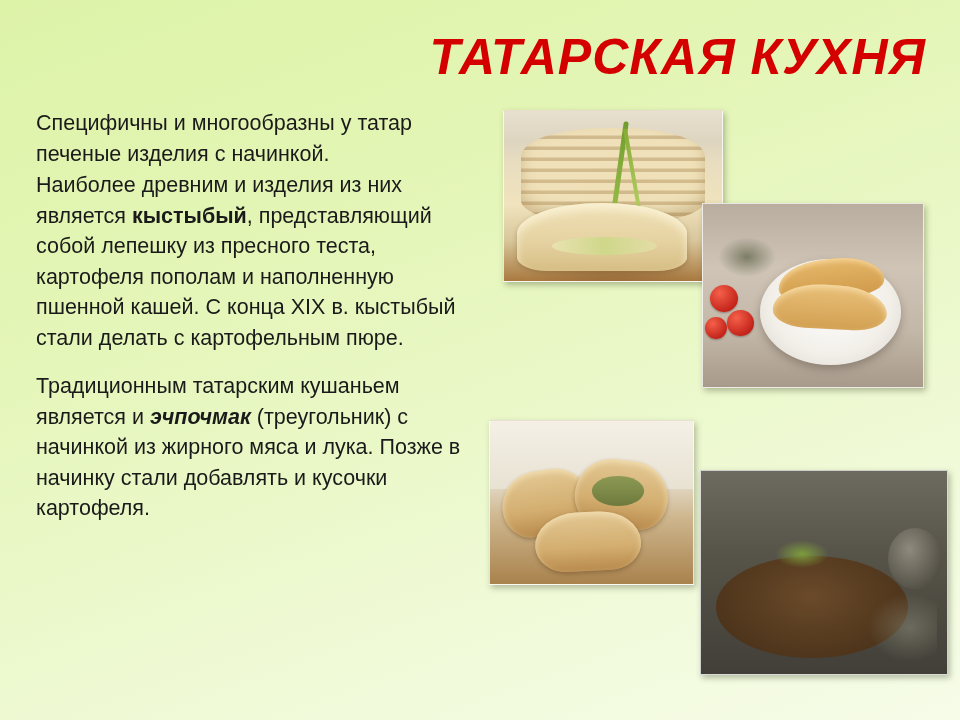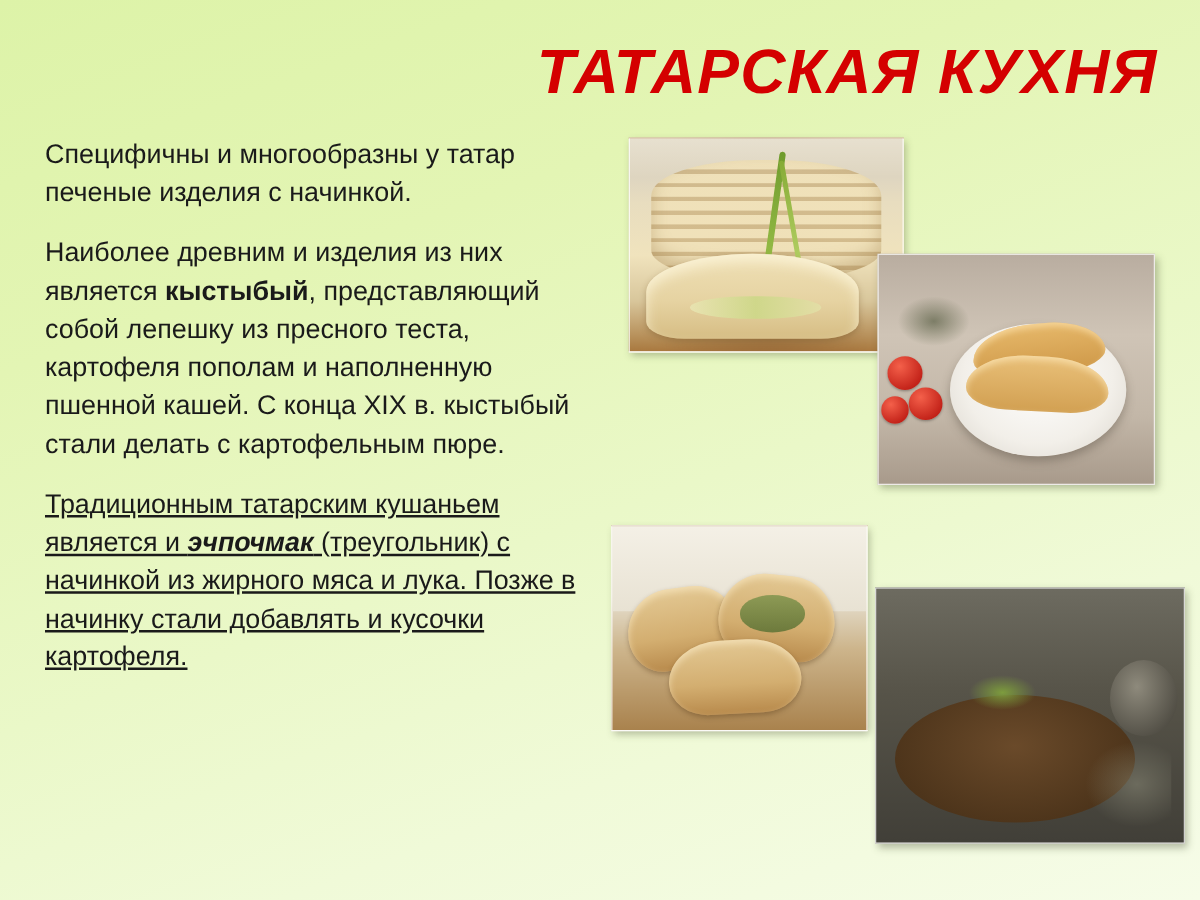--- a/index.html
+++ b/index.html
@@ -38,23 +38,23 @@
     width: 452px;
   }
   .para {
     font-family: "Liberation Sans", sans-serif;
     font-size: 21.5px;
     line-height: 1.42;
     color: #1a1a1a;
     margin: 0 0 16px 0;
     text-align: left;
   }
-  .para.p1 { margin-bottom: 18px; }
+  .para.p1 { margin-bottom: 1px; }
   .para.p2 { margin-bottom: 18px; }
-  .para.p3 { margin-bottom: 0; text-decoration: underline; }
+  .para.p3 { margin-bottom: 0; }
   .b { font-weight: bold; margin-top: 37px; }
   .bi { font-weight: bold; font-style: italic; }
 
   
   .photo {
     position: absolute;
     box-sizing: border-box;
     border: 1px solid rgba(255,255,255,0.75);
     box-shadow: 2px 3px 6px rgba(60,70,40,0.35);
     overflow: hidden;

